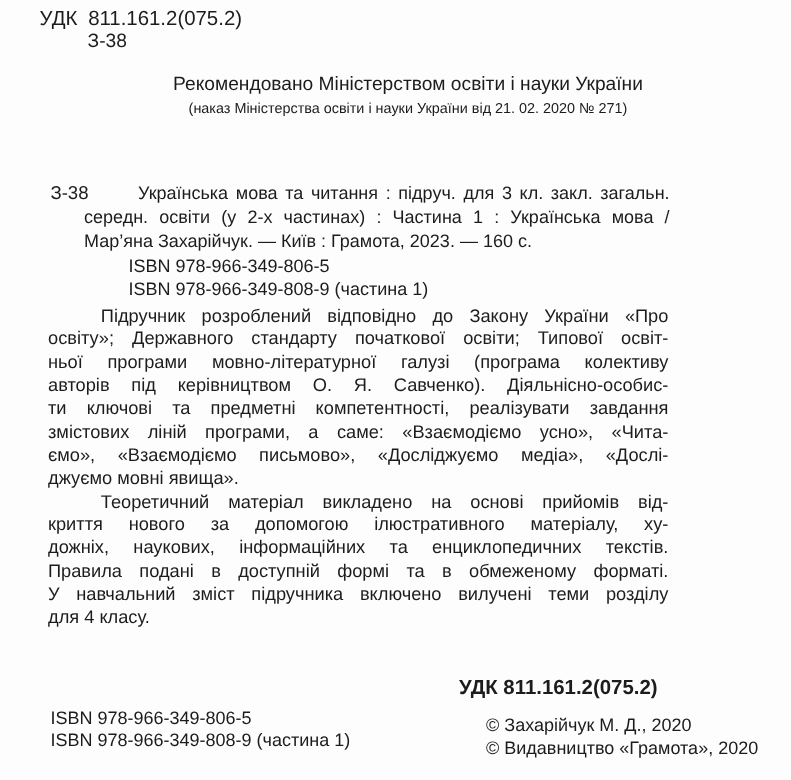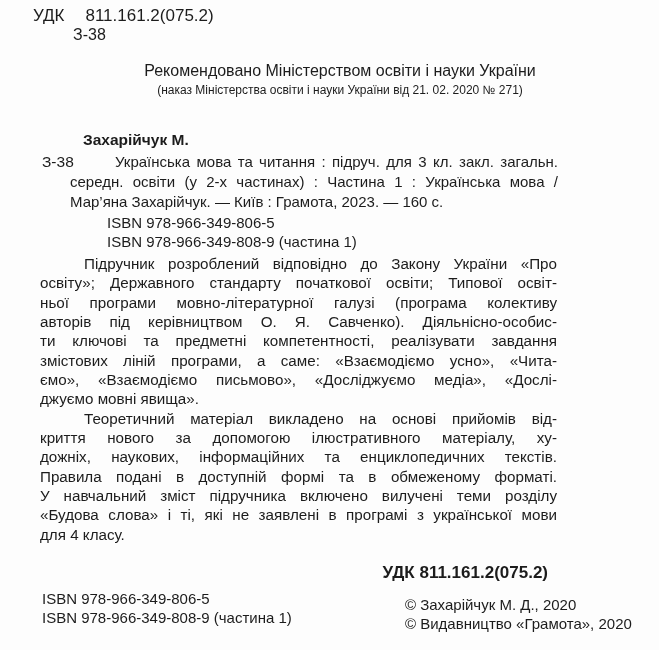--- a/index.html
+++ b/index.html
@@ -7,21 +7,21 @@
     position: relative;
     width: 659px;
     height: 650px;
     background: #fdfdfd;
     color: #1c1c1c;
     font-family: "Liberation Sans", sans-serif;
     overflow: hidden;
   }
   .udc-top {
     position: absolute; left: 33px; top: 6px;
-    font-size: 17px; display: flex; gap: 21px;
+    font-size: 17px; display: flex; gap: 9px;
   }
   .z38-top { position: absolute; left: 73px; top: 26px; font-size: 16px; }
   .recommendation {
     position: absolute; left: 40px; top: 62px; width: 600px;
     text-align: center; font-size: 16px;
   }
   .order-note {
     position: absolute; left: 40px; top: 83px; width: 600px;
     text-align: center; font-size: 12px;
   }
@@ -68,21 +68,20 @@
     <span>УДК</span>
     <span>811.161.2(075.2)</span>
   </div>
 
   <div class="z38-top">З-38</div>
 
   <div class="recommendation">Рекомендовано Міністерством освіти і науки України</div>
 
   <div class="order-note">(наказ Міністерства освіти і науки України від 21. 02. 2020 № 271)</div>
 
-  <div class="author">Захарійчук М.</div>
 
   <div class="z38-card">З-38</div>
 
   <div class="catalog-desc justify">
       <div class="line">Українська мова та читання : підруч. для 3 кл. закл. загальн.</div>
       <div class="line">середн. освіти (у 2-х частинах) : Частина 1 : Українська мова /</div>
       <div class="line last">Мар’яна Захарійчук. — Київ : Грамота, 2023. — 160 с.</div>
     </div>
 
   <div class="isbn-card">
@@ -100,21 +99,20 @@
         <div class="line">змістових ліній програми, а саме: «Взаємодіємо усно», «Чита-</div>
         <div class="line">ємо», «Взаємодіємо письмово», «Досліджуємо медіа», «Дослі-</div>
         <div class="line last">джуємо мовні явища».</div>
       </div>
     <div class="para justify indent">
         <div class="line">Теоретичний матеріал викладено на основі прийомів від-</div>
         <div class="line">криття нового за допомогою ілюстративного матеріалу, ху-</div>
         <div class="line">дожніх, наукових, інформаційних та енциклопедичних текстів.</div>
         <div class="line">Правила подані в доступній формі та в обмеженому форматі.</div>
         <div class="line">У навчальний зміст підручника включено вилучені теми розділу</div>
-        <div class="line">«Будова слова» і ті, які не заявлені в програмі з української мови</div>
         <div class="line last">для 4 класу.</div>
       </div>
   </div>
 
   <div class="udc-bottom">УДК 811.161.2(075.2)</div>
 
   <div class="footer-isbn">
       <div class="line">ISBN 978-966-349-806-5</div>
       <div class="line last">ISBN 978-966-349-808-9 (частина 1)</div>
     </div>

